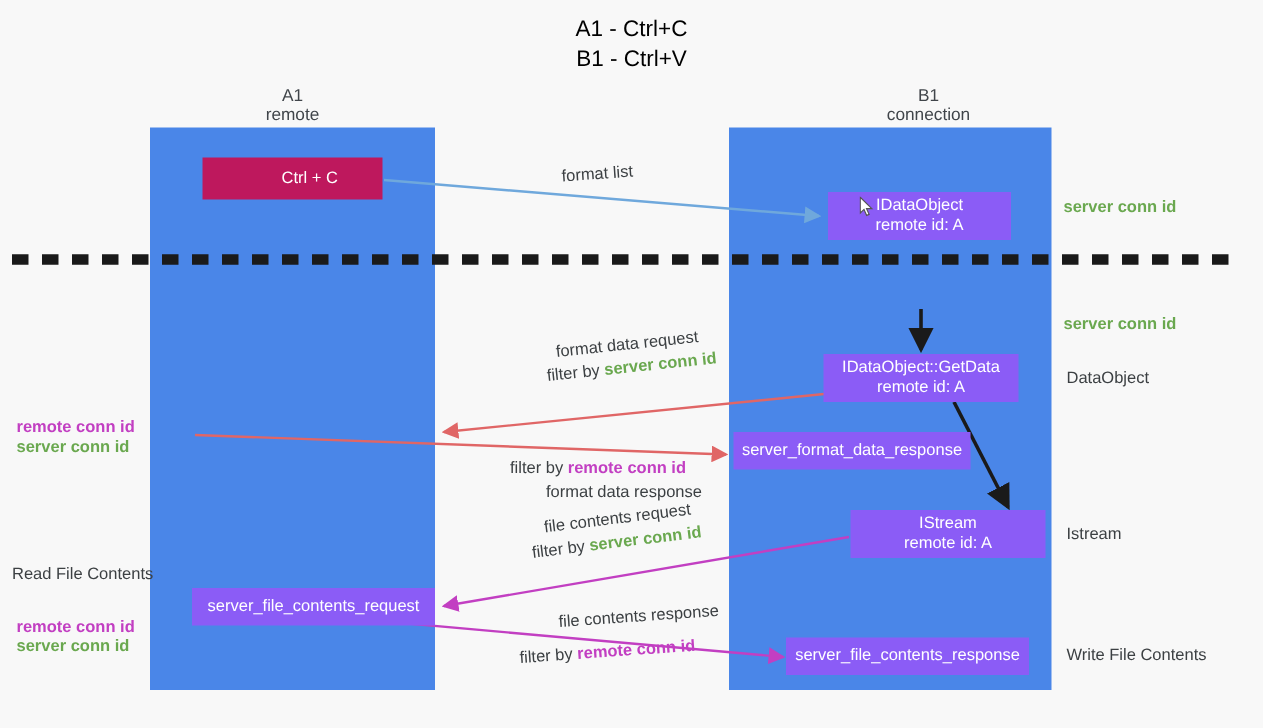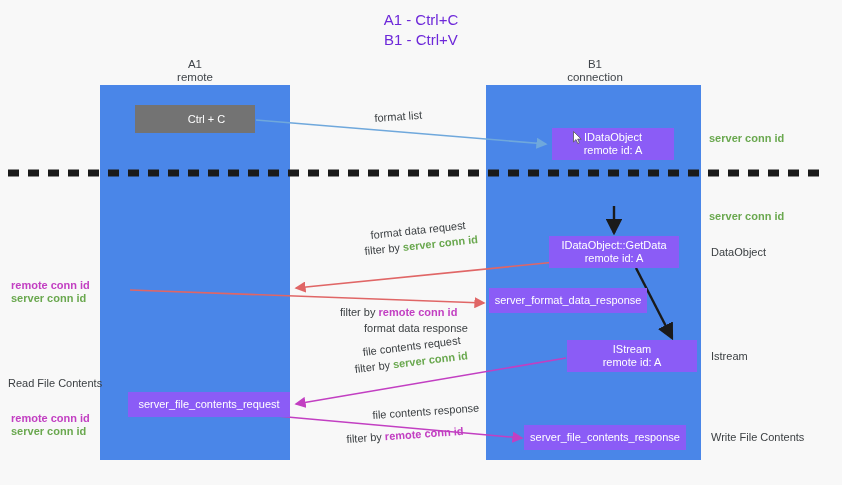--- a/index.html
+++ b/index.html
@@ -24,21 +24,21 @@
     white-space:nowrap;
   }
   .col-header .l2{display:block;}
 
   .title{
     position:absolute;
     left:0;right:0;top:10px;
     text-align:center;
     font-size:15px;
     line-height:20px;
-    color:#6d28d9;
+    color:#000000;
   }
   .title span{display:block;}
 
   
   .lane{position:absolute;background:#4a86e8;}
 
   
   .node{
     position:absolute;
     box-sizing:border-box;
@@ -46,21 +46,21 @@
     flex-direction:column;
     align-items:center;
     justify-content:center;
     text-align:center;
     color:#ffffff;
     font-size:11px;
     line-height:13px;
     border:1px solid rgba(255,255,255,0.0);
     white-space:nowrap;
   }
-  .node.green{background:#737373;padding-left:23px;}
+  .node.green{background:#be185d;padding-left:23px;}
   .node.orange{background:#8b5cf6;}
   .node .sub{display:block;font-size:11px;line-height:13px;}
 
   
   .lbl{
     position:absolute;
     font-size:11px;
     line-height:13px;
     white-space:nowrap;
   }
@@ -87,21 +87,21 @@
 
   <div class="title">
     <span>A1 - Ctrl+C</span>
     <span>B1 - Ctrl+V</span>
   </div>
 
   <div class="col-header" style="left:125px;top:58px;width:140px;">
     <span>A1</span>
     <span class="l2">remote</span>
   </div>
-  <div class="col-header" style="left:525px;top:58px;width:140px;">
+  <div class="col-header" style="left:549px;top:58px;width:140px;">
     <span>B1</span>
     <span class="l2">connection</span>
   </div>
 
   <div class="lane" style="left:100px;top:85px;width:190px;height:375px;"></div>
   <div class="lane" style="left:486px;top:85px;width:215px;height:375px;"></div>
 
   <svg class="svg-layer" viewBox="0 0 842 485" xmlns="http://www.w3.org/2000/svg">
     <defs>
       <marker id="ah-blue" markerWidth="7" markerHeight="7" refX="6" refY="3.5" orient="auto">

